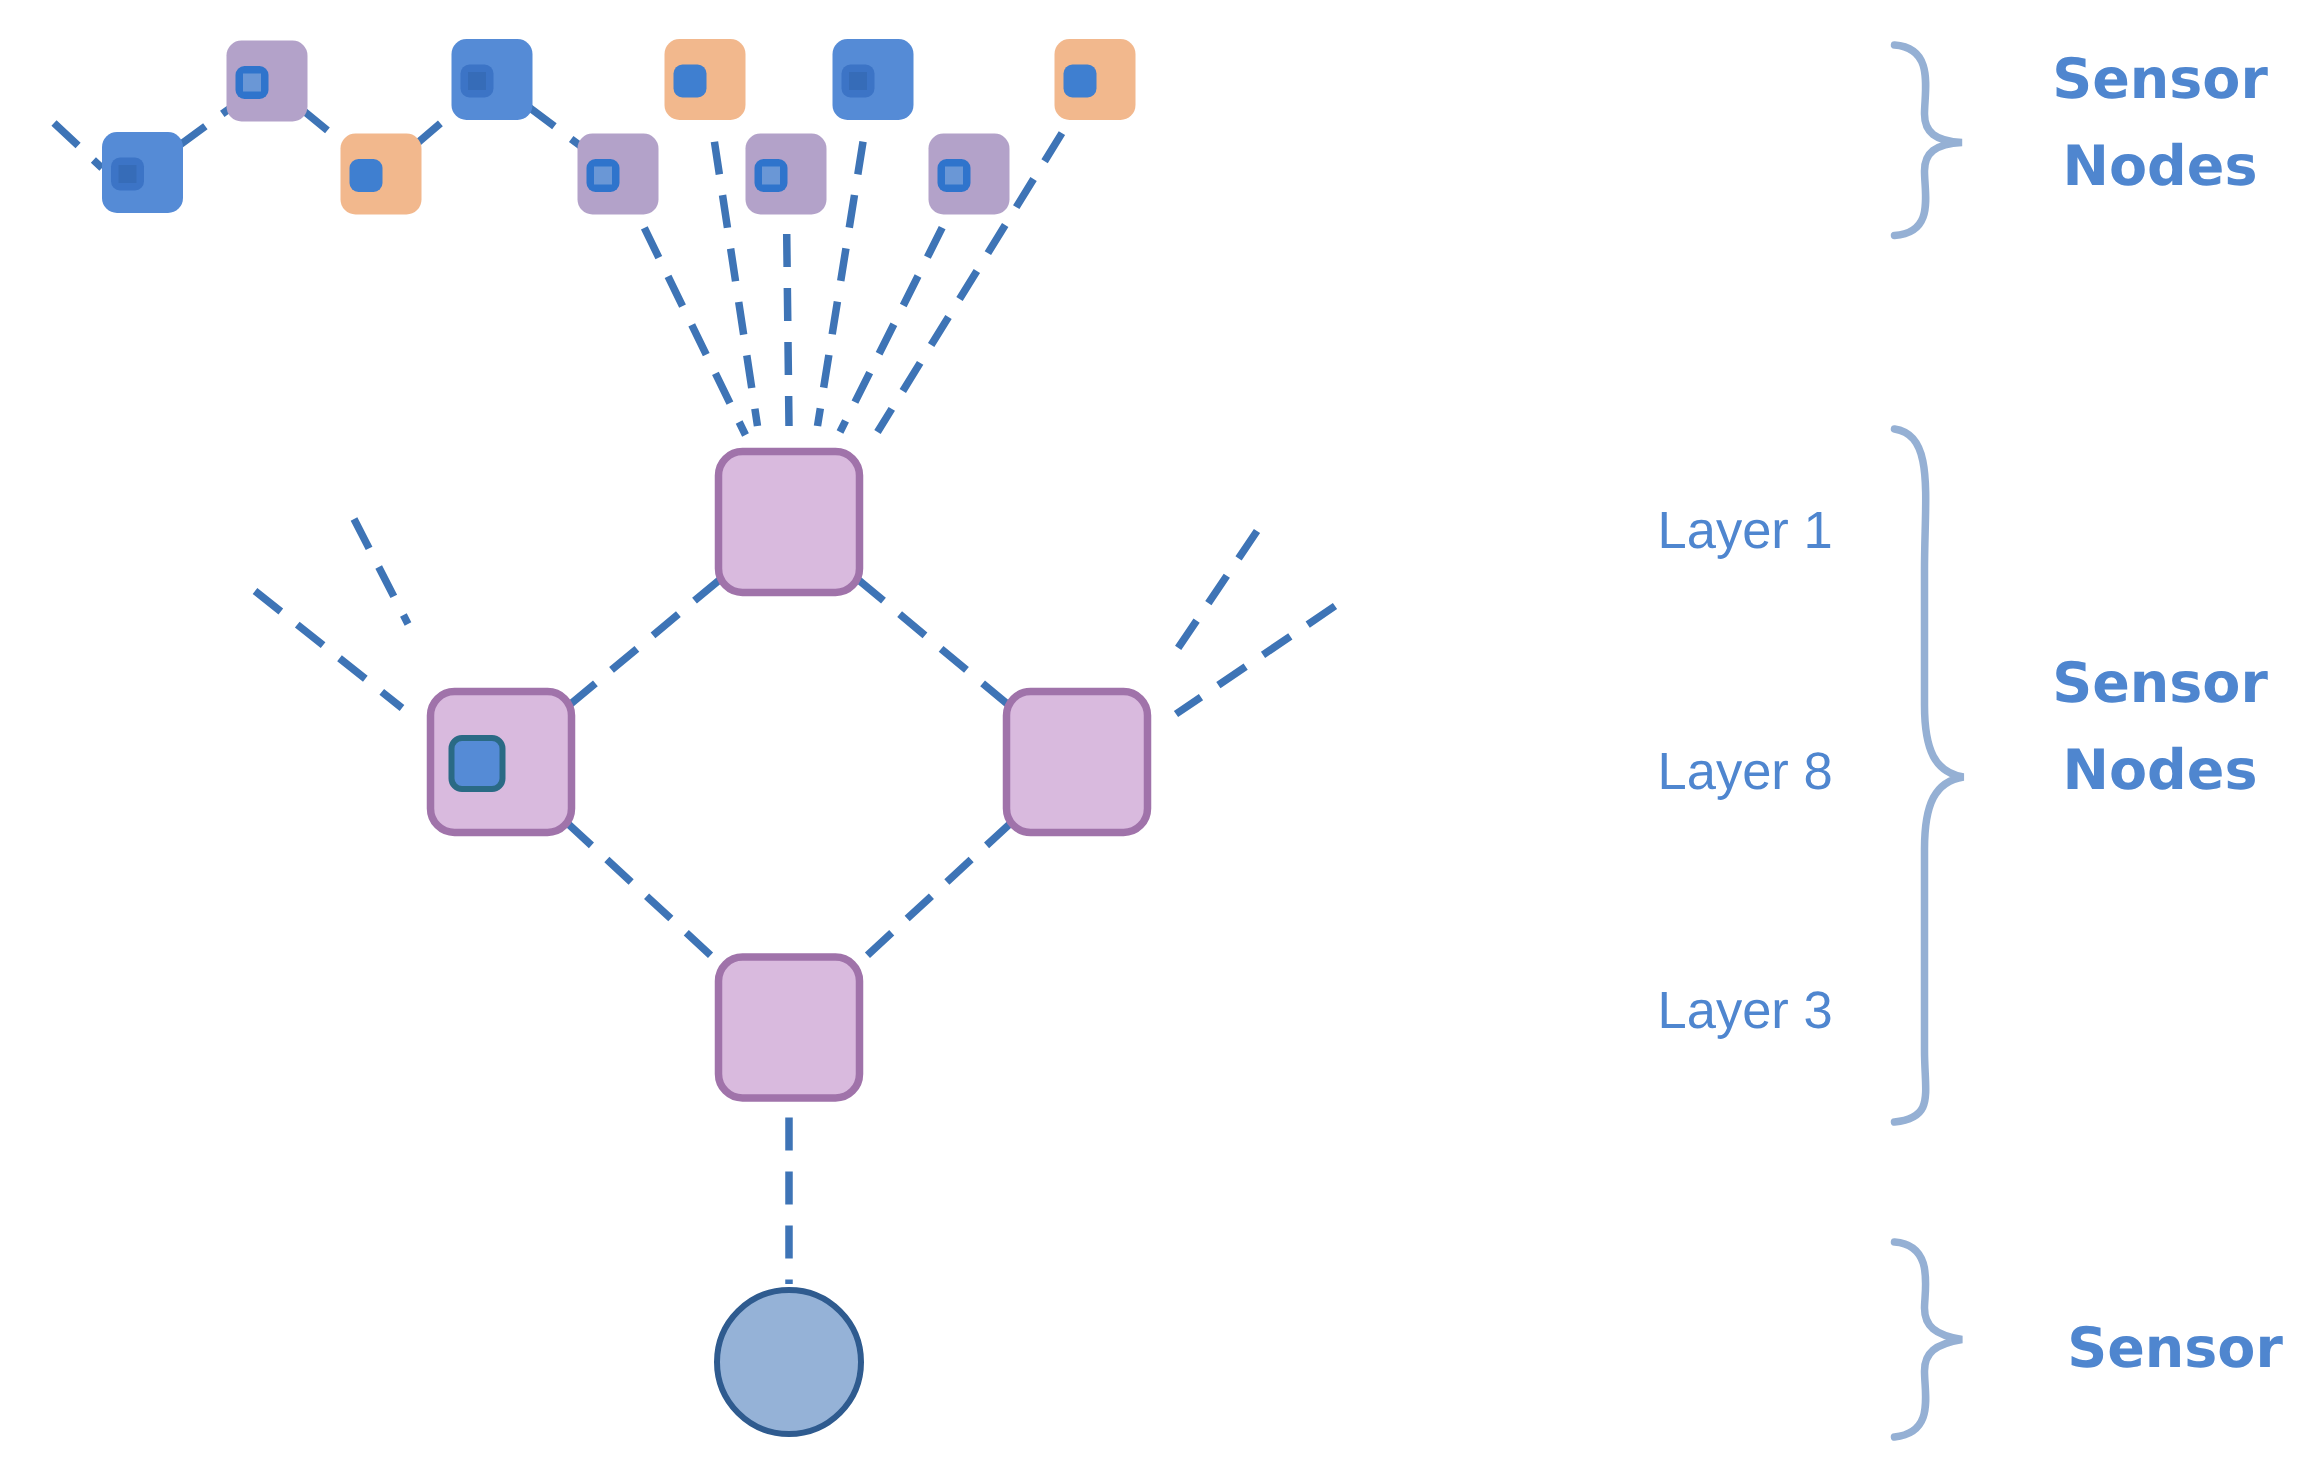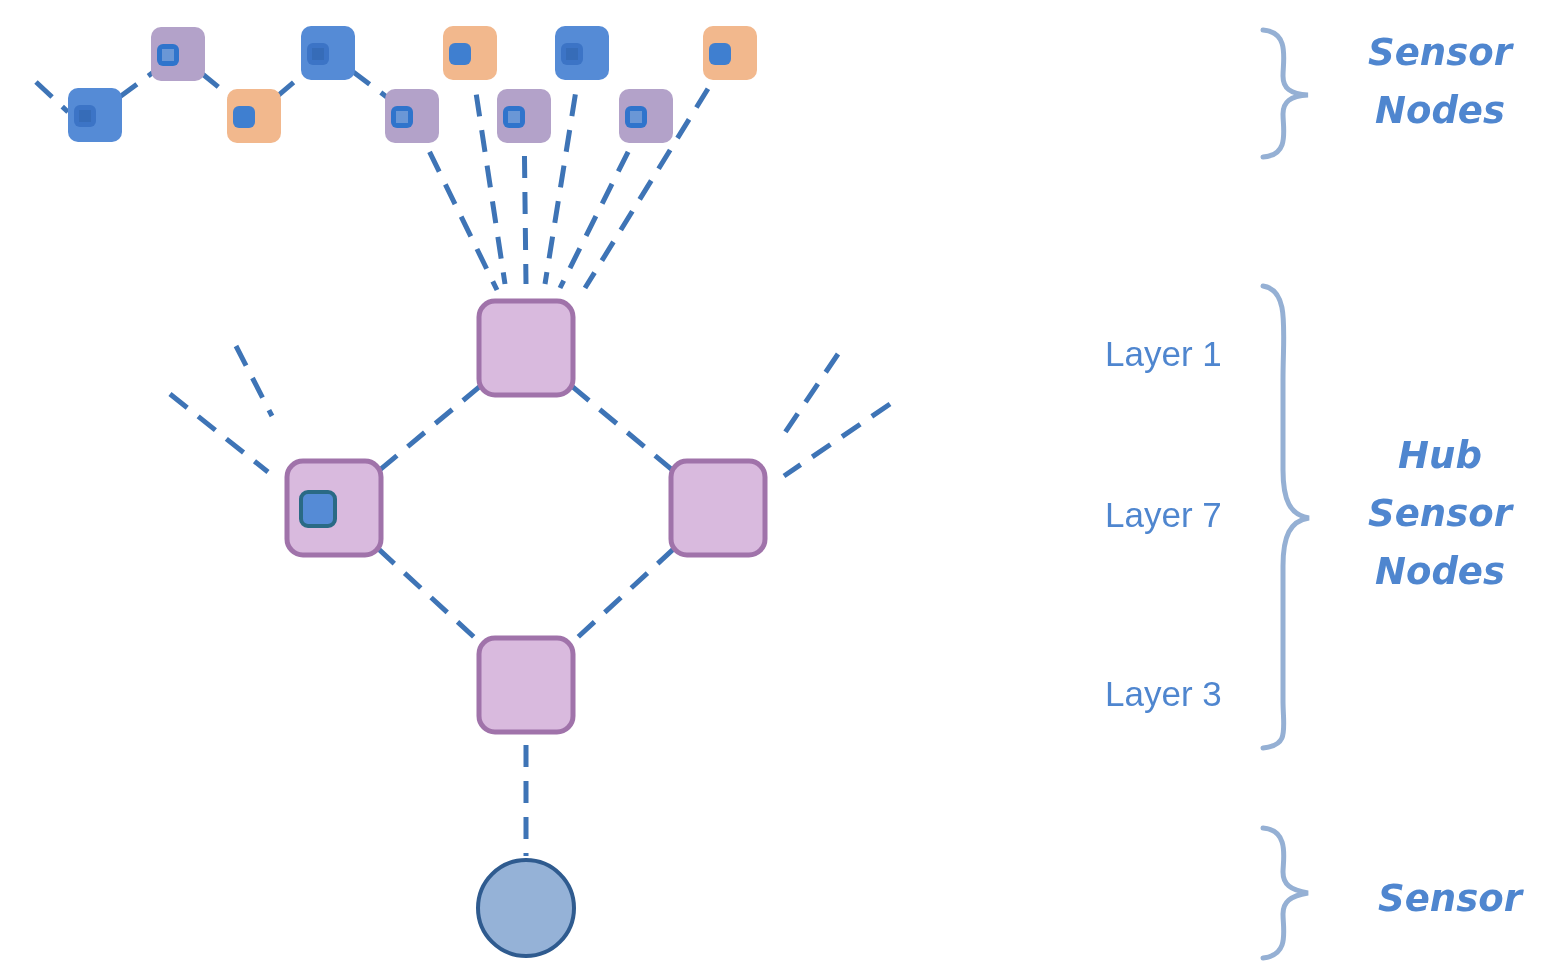--- a/index.html
+++ b/index.html
@@ -1,19 +1,19 @@
 <!DOCTYPE html>
 <html><head>
 <meta charset="utf-8">
 <style>
   html, body { margin: 0; padding: 0; background: #ffffff; }
   body { width: 1543px; height: 973px; position: relative; overflow: hidden; font-family: "Liberation Sans", sans-serif; }
   #diagram { position: absolute; left: 0; top: 0; width: 1543px; height: 973px; }
   .lbl { position: absolute; color: #4f86cf; font-family: "DejaVu Sans", sans-serif; white-space: nowrap; }
-  .lbl-bold { font-weight: bold; font-size: 37px; text-align: center; line-height: 58px; font-style: italic; }
+  .lbl-bold { font-weight: bold; font-size: 37px; text-align: center; line-height: 58px; }
   .lbl-layer { font-size: 35px; font-family: "Liberation Sans", sans-serif; text-align: right; }
 </style>
 </head>
 <body>
 
 <svg id="diagram" xmlns="http://www.w3.org/2000/svg" width="1543" height="973" viewBox="0 0 1543 973">
   <g id="edges-layer">
       <line x1="119.17361801072727" y1="97.23384700416429" x2="153.82638198927273" y2="71.76615299583571" stroke="#3e74b6" stroke-width="5" stroke-dasharray="22 14" fill="none"></line>
       <line x1="201.2459506231563" y1="72.96380182415382" x2="230.7540493768437" y2="97.03619817584618" stroke="#3e74b6" stroke-width="5" stroke-dasharray="22 14" fill="none"></line>
       <line x1="276.8429396996944" y1="96.55263241782774" x2="305.1570603003056" y2="72.44736758217226" stroke="#3e74b6" stroke-width="5" stroke-dasharray="22 14" fill="none"></line>
@@ -106,22 +106,21 @@
     <path d="M1263,828 C1290,830 1283,860 1283,872 C1283,884 1290,890 1308,893 C1290,896 1283,902 1283,914 C1283,930 1290,955 1263,958" fill="none" stroke="#95b0d4" stroke-width="5" stroke-linecap="round"></path>
   </g>
 </svg>
 
 <div class="lbl lbl-bold" style="left:1350px; top:24px; width:180px;">
   <div>Sensor</div>
   <div>Nodes</div>
 </div>
 
 <div class="lbl lbl-layer" style="left:1105px; top:334px;">Layer 1</div>
-<div class="lbl lbl-layer" style="left:1105px; top:495px;">Layer 7</div>
-<div class="lbl lbl-layer" style="left:1105px; top:654px;margin-top:20px;">Layer 3</div>
+<div class="lbl lbl-layer" style="left:1105px; top:495px;">Layer 8</div>
+<div class="lbl lbl-layer" style="left:1105px; top:654px;">Layer 3</div>
 
 <div class="lbl lbl-bold" style="left:1350px; top:427px; width:180px;">
-  <div>Hub</div>
   <div>Sensor</div>
   <div>Nodes</div>
 </div>
 
 <div class="lbl lbl-bold" style="left:1360px; top:870px; width:180px;">Sensor</div>
 
 </body></html>

